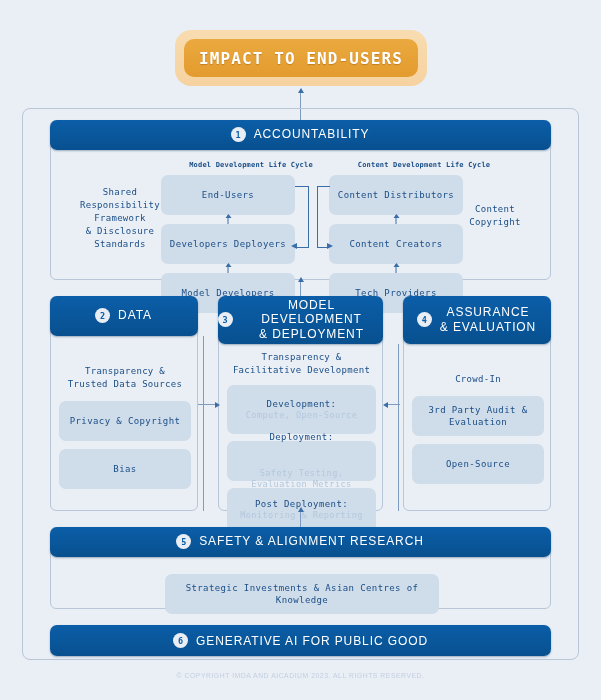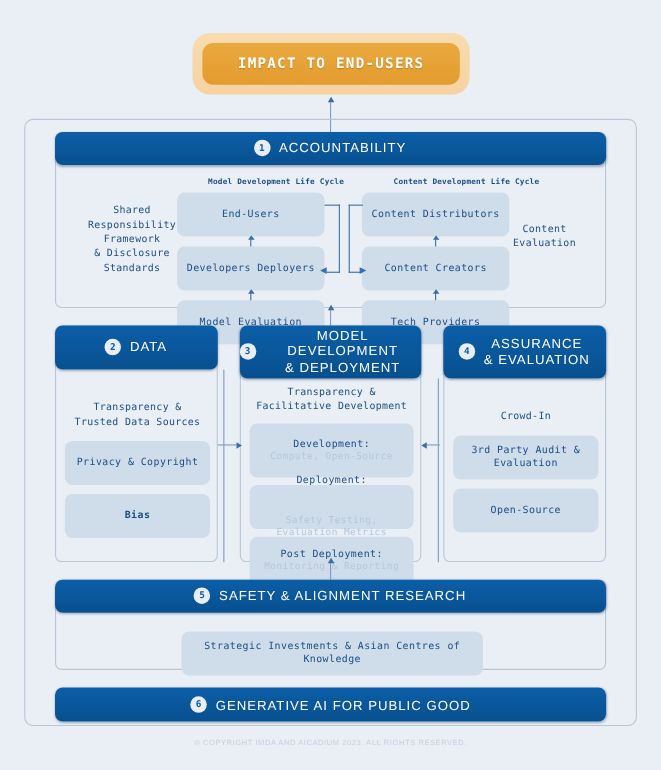--- a/index.html
+++ b/index.html
@@ -18,21 +18,21 @@
     background: linear-gradient(180deg,#f8dcb0 0%,#f6d2a0 100%);
     border-radius: 16px;
     padding: 9px;
   }
   .impact-inner {
     width: 100%; height: 100%;
     background: linear-gradient(180deg,#eaa93f 0%,#e39b2e 100%);
     border-radius: 10px;
     display: flex; align-items: center; justify-content: center;
     color: #ffffff;
-    font-size: 13px; letter-spacing: 1.1px; font-weight: bold;
+    font-size: 16px; letter-spacing: 1.1px; font-weight: bold;
     text-shadow: 0 1px 1px rgba(150,90,10,.45);
   }
 
   
   .outer-frame {
     position: absolute; left: 22px; top: 108px;
     width: 557px; height: 552px;
     border: 1.5px solid #b9c6d8;
     border-radius: 8px;
     background: transparent;
@@ -197,35 +197,35 @@
       <span class="ttl">ACCOUNTABILITY</span>
     </div>
 
     <div class="acct-body">
       <div class="lbl" id="shared-resp" style="white-space:pre-line;">Shared
 Responsibility
 Framework
 &amp; Disclosure
 Standards</div>
       <div class="lbl" id="content-label" style="white-space:pre-line;">Content
-Evaluation</div>
+Copyright</div>
 
       <div class="micro cyc-title-l">Model Development Life Cycle</div>
       <div class="micro cyc-title-r">Content Development Life Cycle</div>
 
       <div class="chain" id="chain-model">
         <div class="pill">End-Users</div>
         <div class="gap">
             <span class="arrow-up"></span>
           </div>
         <div class="pill">Developers Deployers</div>
         <div class="gap">
             <span class="arrow-up"></span>
           </div>
-        <div class="pill">Model Evaluation</div>
+        <div class="pill">Model Developers</div>
       </div>
 
       <div class="chain" id="chain-content">
         <div class="pill">Content Distributors</div>
         <div class="gap">
             <span class="arrow-up"></span>
           </div>
         <div class="pill">Content Creators</div>
         <div class="gap">
             <span class="arrow-up"></span>
@@ -253,21 +253,21 @@
 
   <div class="section" id="data">
     <div class="bar">
       <span class="num">2</span>
       <span class="ttl">DATA</span>
     </div>
     <div style="position:absolute;left:8px;top:68px;width:132px;">
       <div class="lbl" style="white-space:pre-line;margin-bottom:10px;">Transparency &amp;
 Trusted Data Sources</div>
       <div class="pill" style="height:24px;margin-bottom:8px;">Privacy &amp; Copyright</div>
-      <div class="pill" style="height:24px;font-weight:bold;">Bias</div>
+      <div class="pill" style="height:24px;">Bias</div>
     </div>
   </div>
 
   <div class="section" id="moddev">
     <div class="bar">
       <span class="num">3</span>
       <span class="ttl" style="white-space:pre-line;">MODEL DEVELOPMENT
 &amp; DEPLOYMENT</span>
     </div>
     <div style="position:absolute;left:8px;top:54px;width:149px;">

